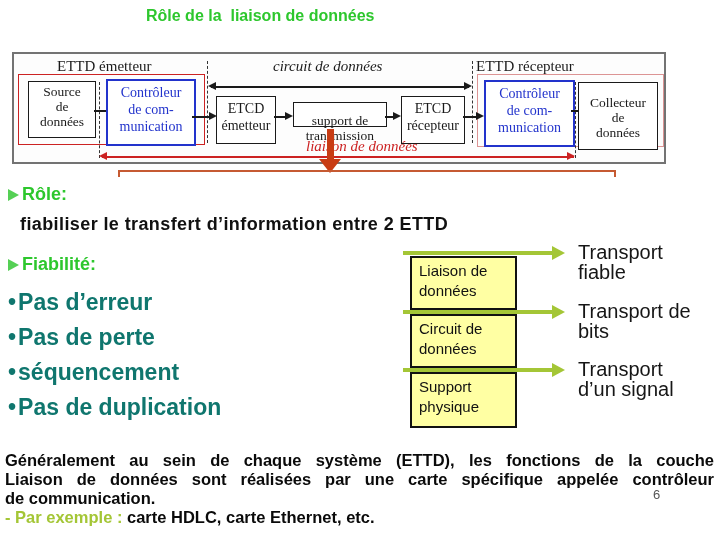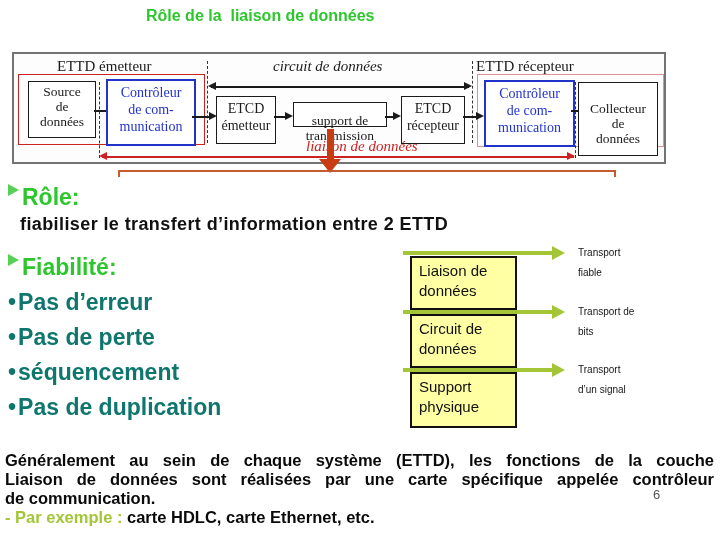--- a/index.html
+++ b/index.html
@@ -22,53 +22,53 @@
   .redbox{position:absolute;left:4px;top:20px;width:185px;height:69px;border:1.5px solid #cc2222;}
   .pinkbox{position:absolute;left:463px;top:20px;width:185px;height:71px;border:1.5px solid #dc9494;}
   .source{left:14px;top:27px;width:66px;height:53px;padding-top:2px;}
   .bluebox{border:2px solid #2233cc;color:#2233cc;line-height:17px;font-size:14px;}
   .ctl-l{left:92px;top:25px;width:86px;height:60px;padding-top:3px;}
   .ctl-r{left:470px;top:26px;width:87px;height:60px;padding-top:3px;}
   .etcd-e{left:202px;top:42px;width:58px;height:43px;line-height:17px;font-size:14px;padding-top:3px;}
   .etcd-r{left:387px;top:42px;width:62px;height:43px;line-height:17px;font-size:14px;padding-top:3px;}
   .support{left:279px;top:48px;width:92px;height:23px;overflow:visible;}
   .support-txt{margin-top:-4px;line-height:14.5px;font-size:13.5px;white-space:pre-line;}
-  .collector{left:564px;top:28px;width:78px;height:54px;padding-top:18px;}
+  .collector{left:564px;top:28px;width:78px;height:54px;padding-top:12px;}
   .dash{position:absolute;width:0;border-left:1px dashed #333;}
   .hline{position:absolute;height:1.5px;background:#1a1a1a;}
   .redline{position:absolute;height:1.5px;background:#cc2222;}
   .tri{position:absolute;width:0;height:0;}
   .tri-r{border-top:4.5px solid transparent;border-bottom:4.5px solid transparent;border-left:8px solid #1a1a1a;}
   .tri-l{border-top:4.5px solid transparent;border-bottom:4.5px solid transparent;border-right:8px solid #1a1a1a;}
   .tri-r.red{border-left-color:#cc2222;}
   .tri-l.red{border-right-color:#cc2222;}
   .liaison-lbl{position:absolute;left:292px;top:84px;font-size:15px;color:#cc2222;}
 
   
   .oshaft{left:327px;top:129px;width:7px;height:31px;background:#c83c14;}
   .ohead{left:319px;top:159px;width:0;height:0;border-left:11px solid transparent;
          border-right:11px solid transparent;border-top:14px solid #c83c14;}
   .bracket{left:118px;top:170px;width:494px;height:5px;border-top:2px solid #c65a32;
            border-left:2px solid #c65a32;border-right:2px solid #c65a32;}
 
   
-  .ghead{font-size:23px;font-weight:bold;color:#2dc72d;display:flex;}
+  .ghead{font-size:18px;font-weight:bold;color:#2dc72d;display:flex;align-items:center;}
   .tri-bullet{display:inline-block;width:0;height:0;border-top:6px solid transparent;
               border-bottom:6px solid transparent;border-left:11px solid #55d055;margin-right:3px;}
   .roletext{left:8px;top:214px;font-size:18px;font-weight:bold;color:#111;letter-spacing:0.4px;margin-left:12px;}
   .bullet{font-size:23px;font-weight:bold;color:#0f766e;left:8px;}
   .bullet .dot{margin-right:2px;}
 
   
   .ybox{position:absolute;left:410px;width:107px;background:#ffffa3;border:2.5px solid #111;
         box-sizing:border-box;font-size:15px;line-height:20px;color:#111;padding:3px 2px 0 7px;white-space:pre-line;}
   .garrow{position:absolute;left:403px;width:149px;height:4px;background:#a4c636;}
   .ghar{position:absolute;left:552px;width:0;height:0;border-top:7px solid transparent;
         border-bottom:7px solid transparent;border-left:13px solid #a4c636;}
-  .transport{position:absolute;left:578px;font-size:10px;line-height:19.5px;color:#161616;white-space:pre-line;}
+  .transport{position:absolute;left:578px;font-size:20px;line-height:19.5px;color:#161616;white-space:pre-line;}
 
   
   .para{left:5px;top:451px;width:709px;font-size:16.5px;font-weight:bold;color:#0a0a0a;line-height:19px;}
   .para .jline{text-align:justify;text-align-last:justify;}
   .example{left:5px;top:508px;font-size:16.5px;font-weight:bold;}
   .example .glabel{color:#a4c636;}
   .example .btext{color:#0a0a0a;}
   .pagenum{left:653px;top:487px;font-size:13px;color:#555;}
 </style>
 </head>

